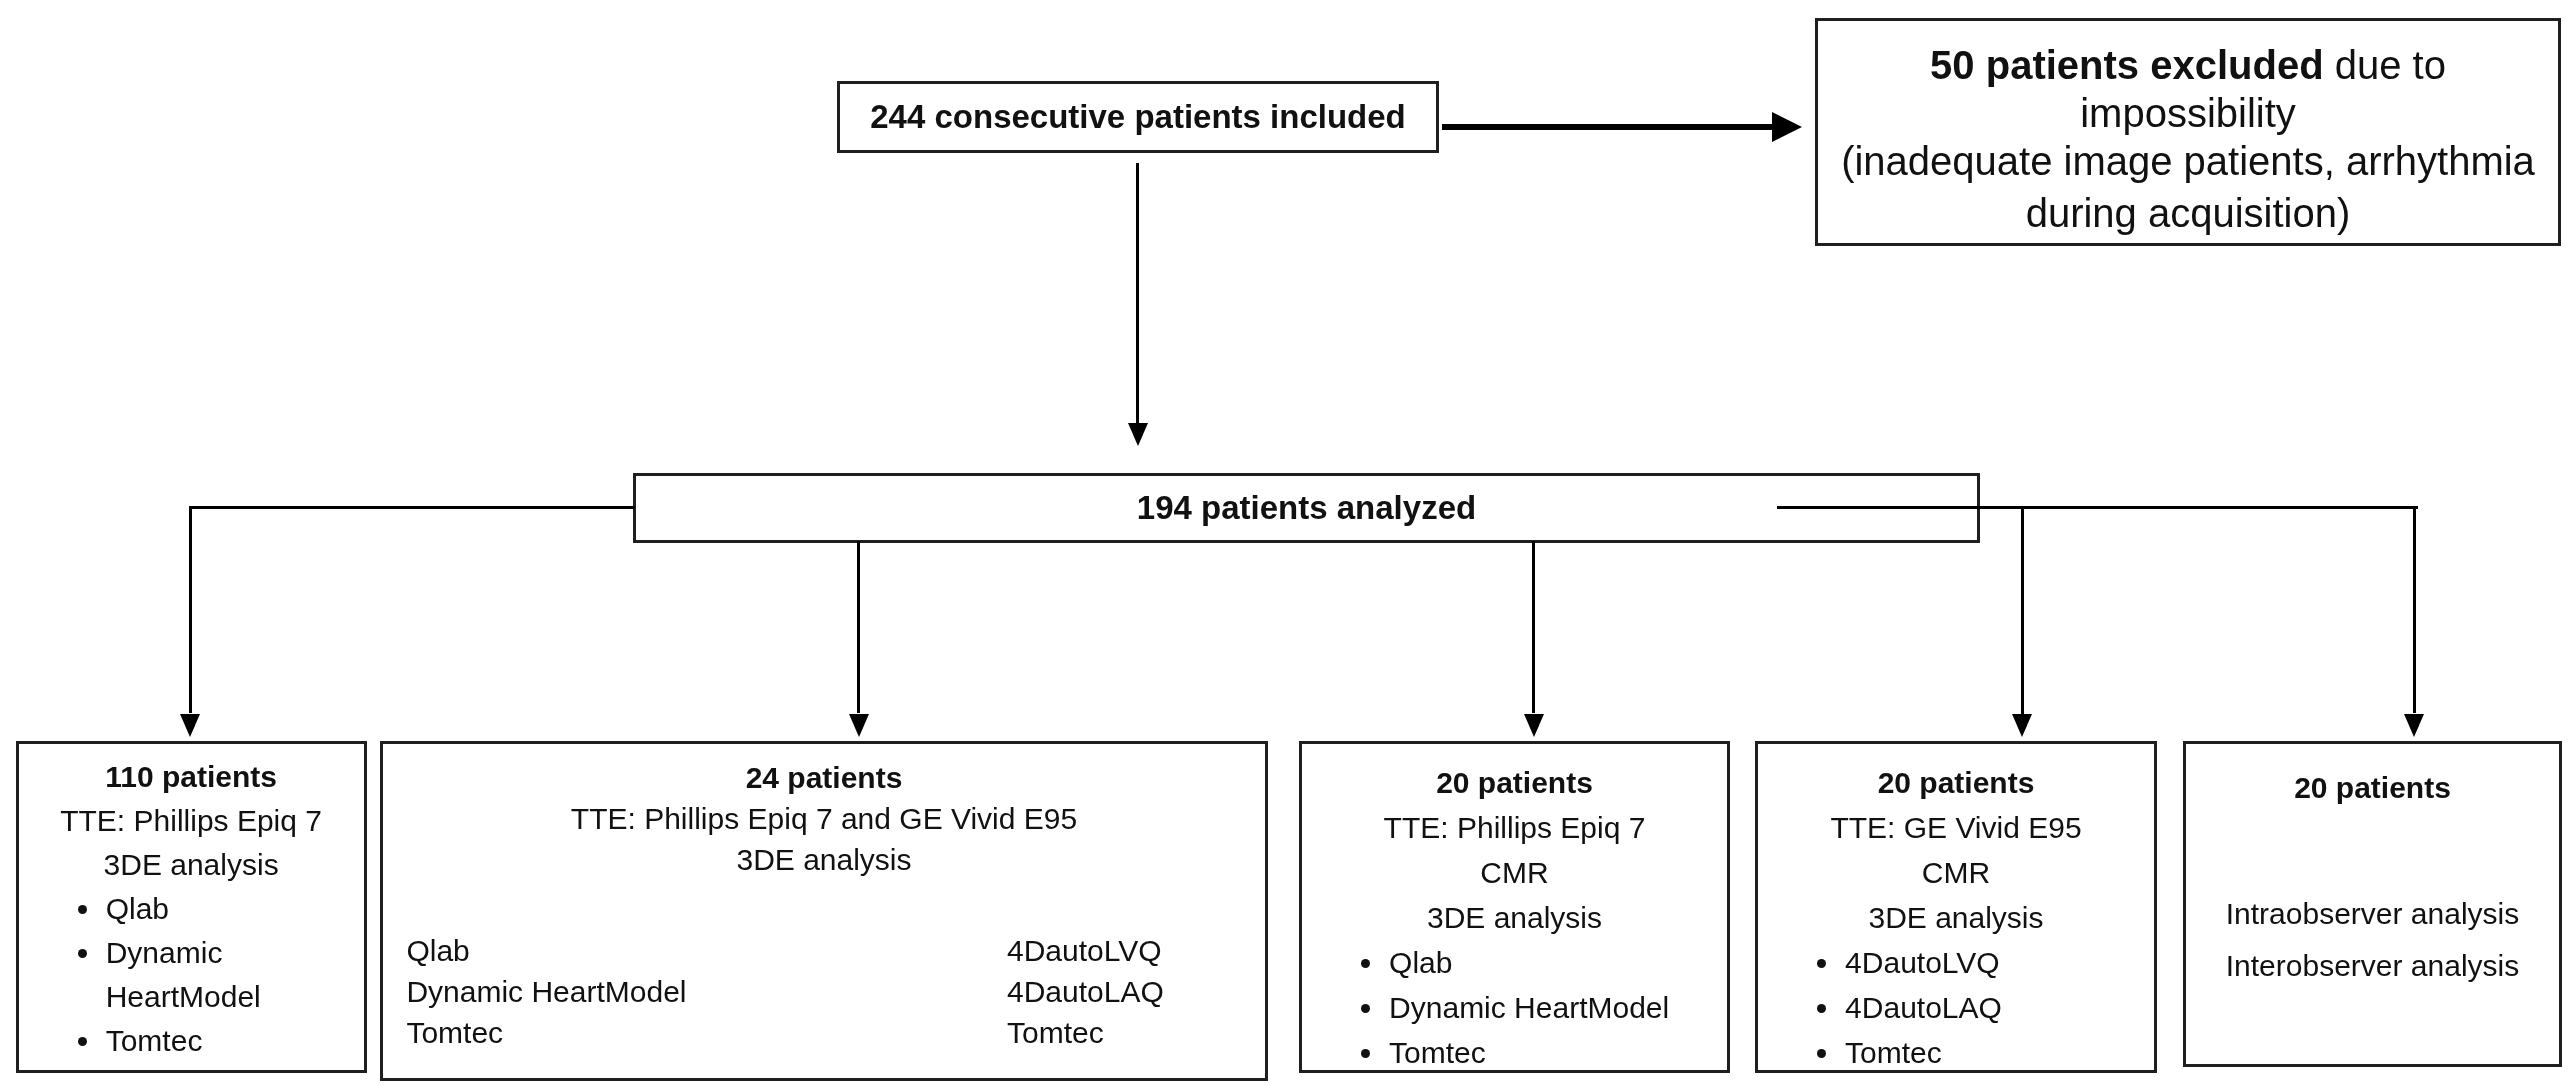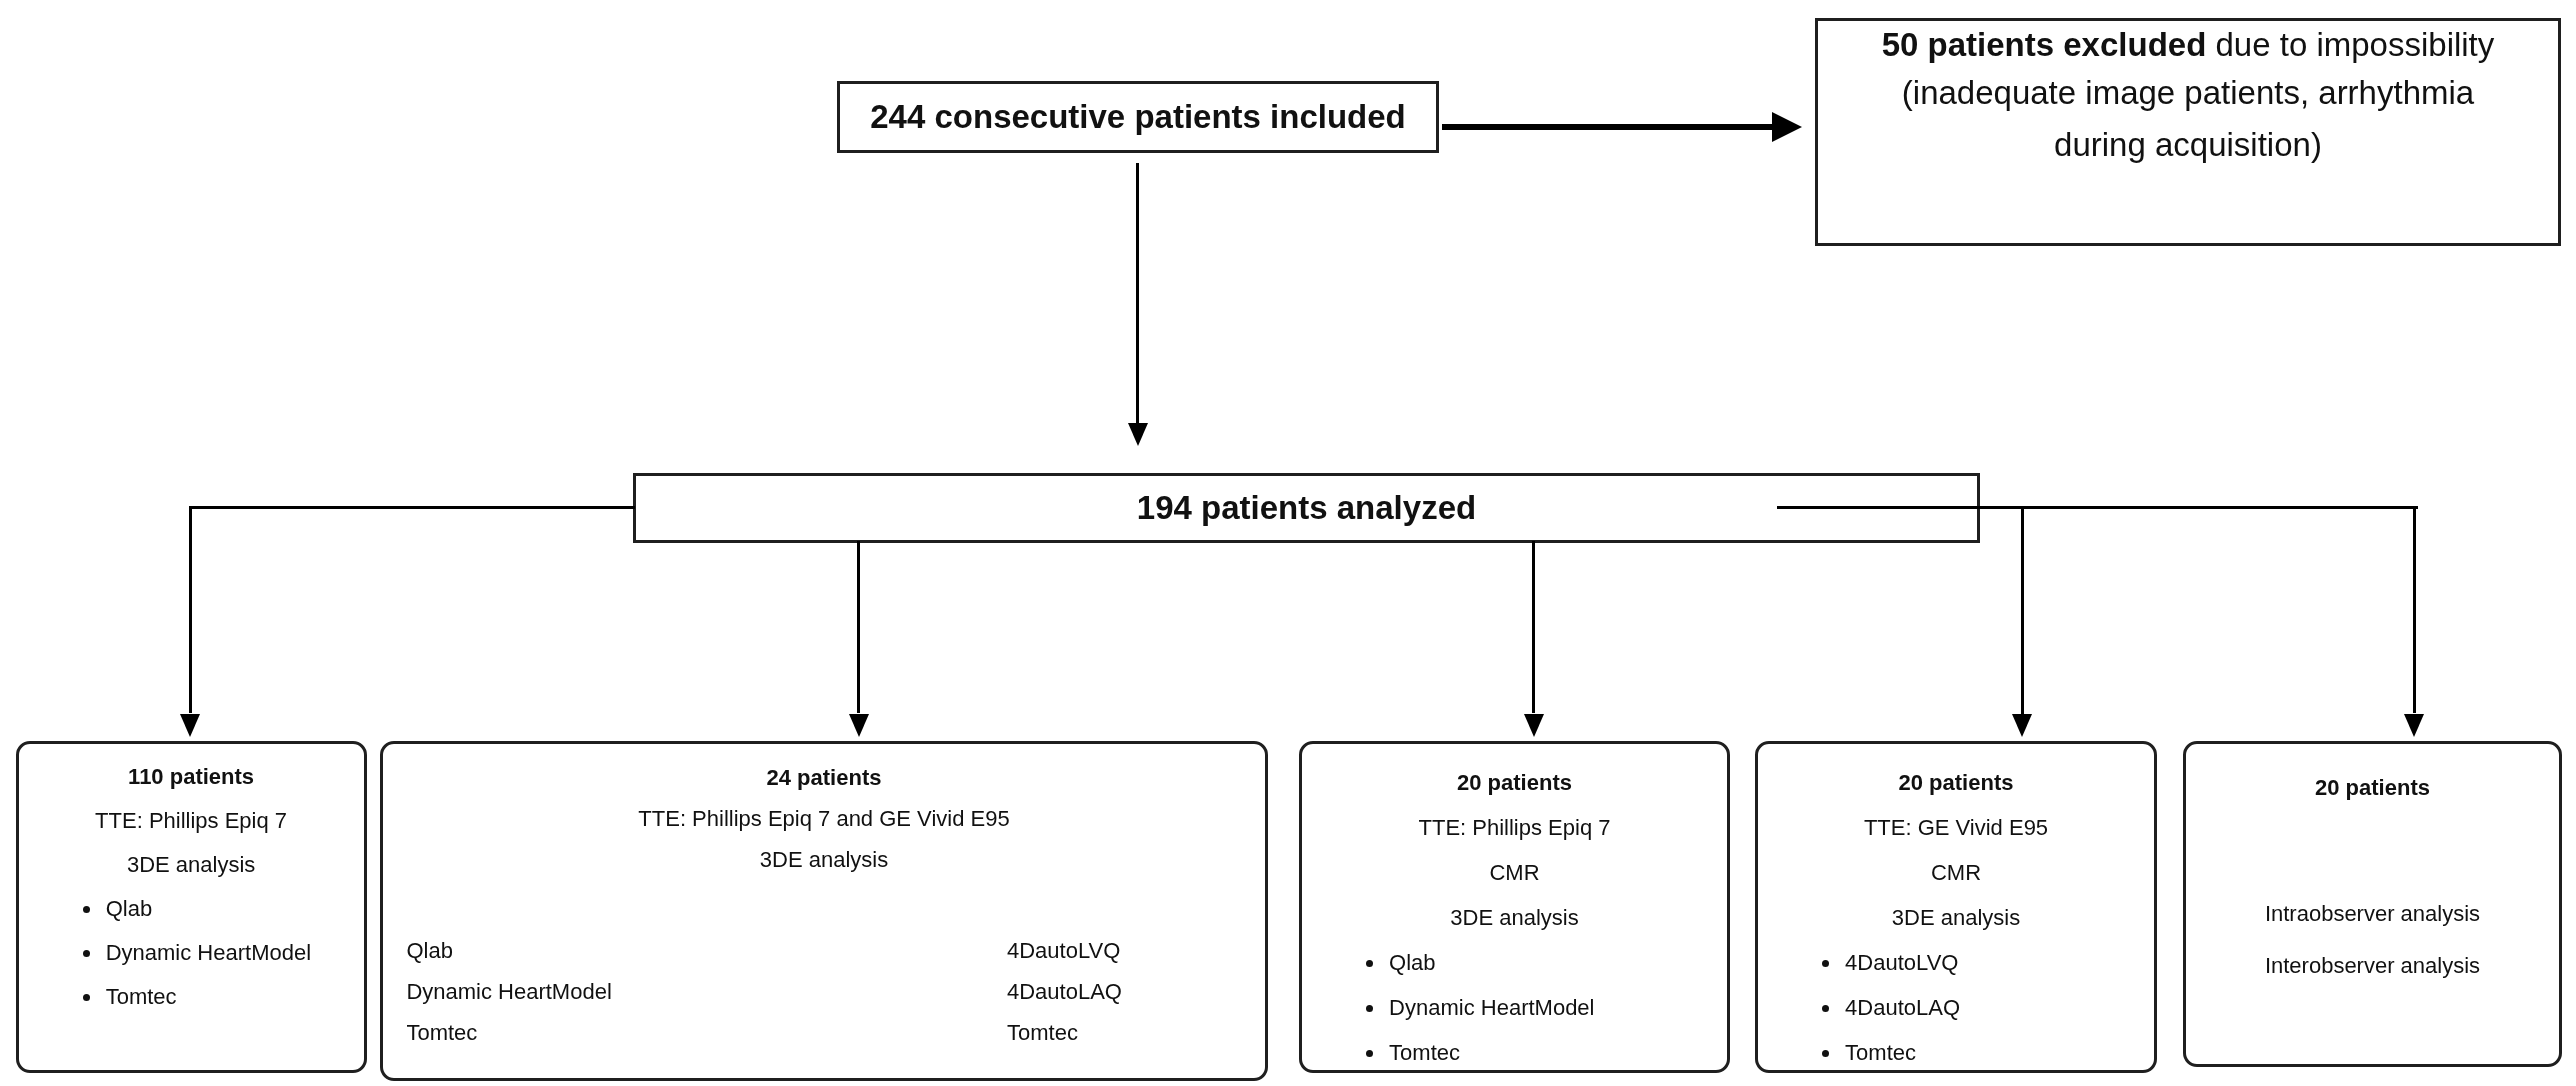--- a/index.html
+++ b/index.html
@@ -19,27 +19,27 @@
     background: #ffffff;
   }
   .center-flex {
     display: flex;
     align-items: center;
     justify-content: center;
   }
   .top-box    { left: 837px; top: 81px;  width: 602px;  height: 72px;  font-weight: bold; font-size: 33px; }
   .excluded-box {
     left: 1815px; top: 18px; width: 746px; height: 228px;
-    font-size: 33px; line-height: 48px; text-align: center; 
+    font-size: 40px; line-height: 48px; text-align: center; padding-top: 20px;
   }
   .excluded-box .b { font-weight: bold; }
   .excluded-box .gap-line { margin-top: 4px; }
   .analyzed-box { left: 633px; top: 473px; width: 1347px; height: 70px; font-weight: bold; font-size: 33px; }
 
-  .group { font-size: 22px; line-height: 44px; text-align: center; border-radius: 14px; }
+  .group { font-size: 30px; line-height: 44px; text-align: center; }
   .group .header { font-weight: bold; }
   .g1 { left: 15.6px;   top: 741px; width: 351px;  height: 332px; padding-top: 11px; }
   .g2 { left: 380px;  top: 741px; width: 888px; height: 340px; padding-top: 12.5px; line-height: 41px; }
   .g3 { left: 1299px; top: 741px; width: 431px;  height: 332px; padding-top: 15.6px; line-height: 45px; }
   .g4 { left: 1755px; top: 741px; width: 402px;  height: 332px; padding-top: 15.6px; line-height: 45px; }
   .g5 { left: 2183px; top: 741px; width: 379px;  height: 326px; padding-top: 22px; }
 
   .group ul {
     list-style: disc outside;
     text-align: left;

